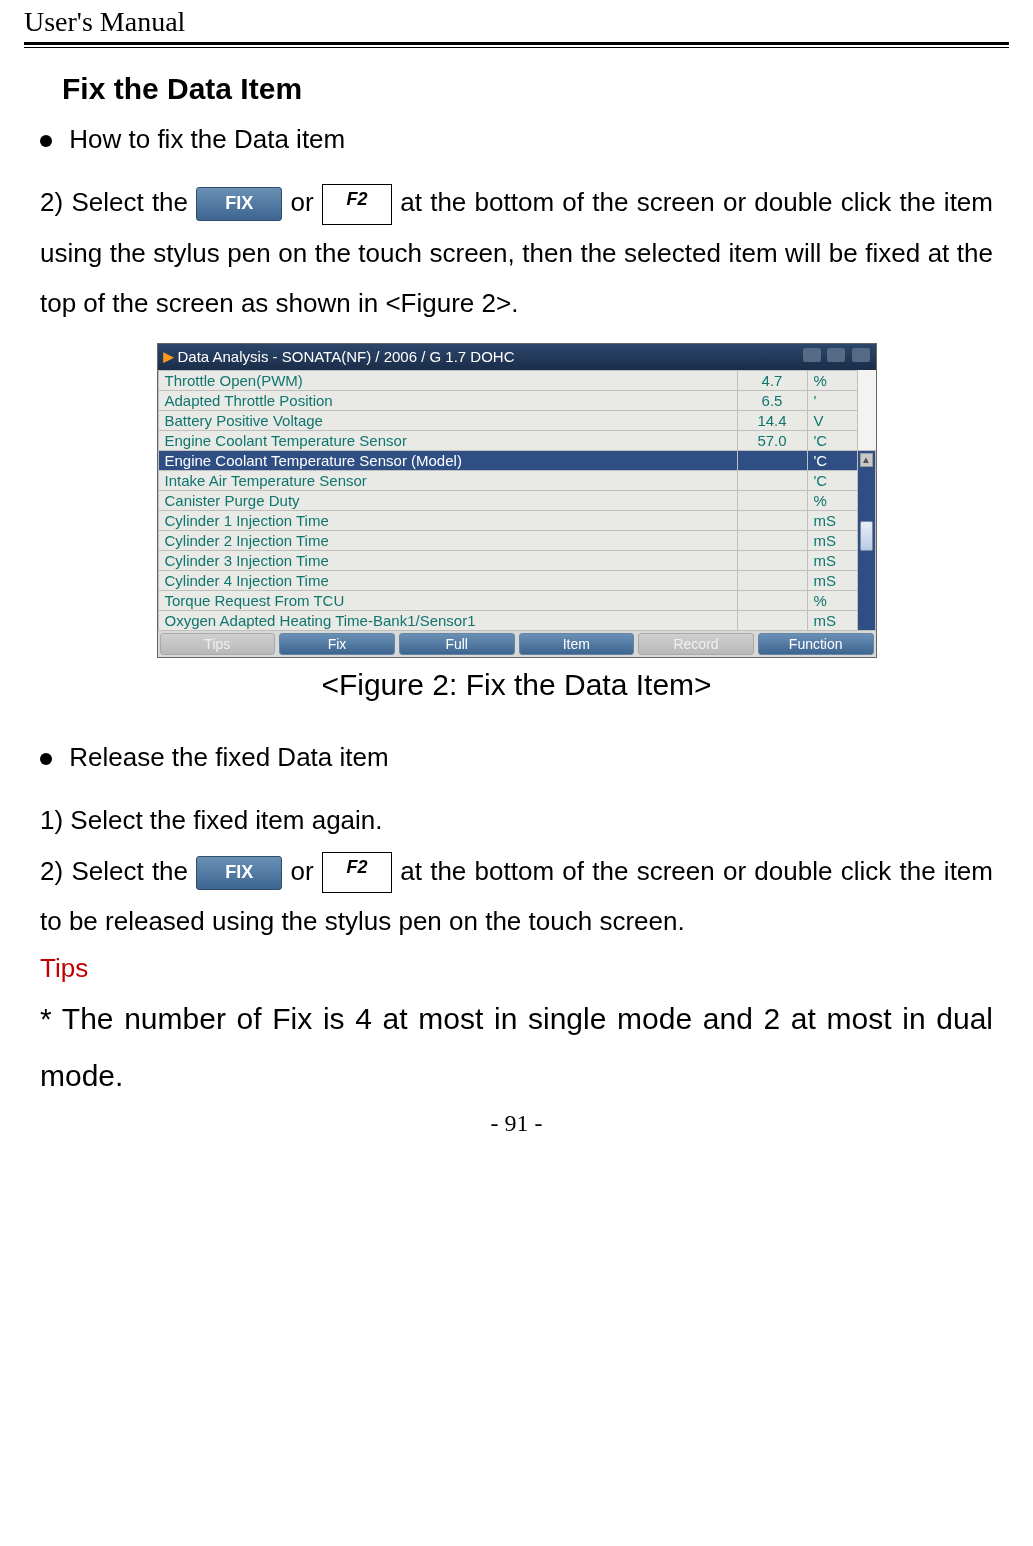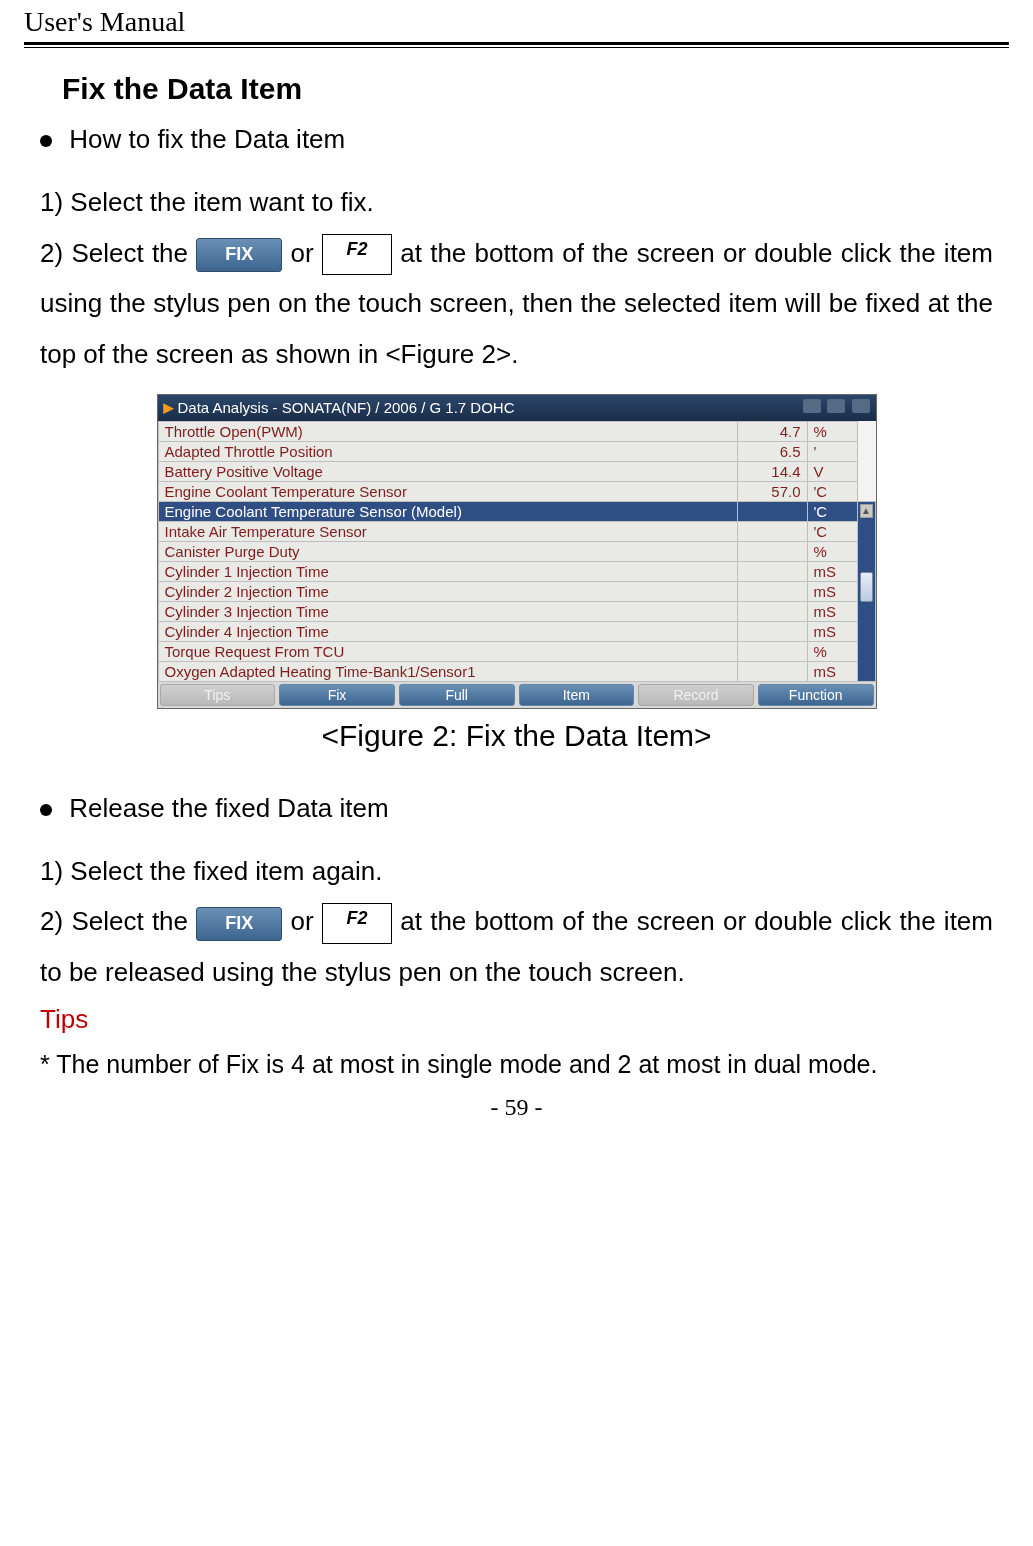--- a/index.html
+++ b/index.html
@@ -93,21 +93,21 @@
     text-align: center;
     font-size: 30px;
     margin: 10px 0 40px 0;
   }
   .tips {
     color: #c00000;
     font-size: 26px;
     margin: 6px 0 2px 16px;
   }
   .tipbody {
-    font-size: 25px;
+    font-size: 30px;
     line-height: 1.9;
     margin: 6px 16px 0 16px;
     text-align: justify;
   }
   .pageno {
     text-align: center;
     font-family: "Times New Roman", Times, serif;
     font-size: 24px;
     margin-top: 6px;
   }
@@ -149,25 +149,25 @@
   .grid {
     width: 100%;
     border-collapse: collapse;
     font-size: 15px;
   }
   .grid td {
     border: 1px solid #bfbfbf;
     padding: 1px 6px;
     height: 20px;
     background: #e9e9e6;
-    color: #7f1d1d;
+    color: #0f766e;
     white-space: nowrap;
     overflow: hidden;
   }
-  .grid .val { width: 70px; text-align: right; margin-top: 9px; }
+  .grid .val { width: 70px; text-align: center; margin-top: 9px; }
   .grid .unit { width: 50px; }
   .grid .scroll { width: 18px; background:#d4d4d2; padding:0; }
   .grid tr.sel td {
     background: #2f4e84;
     color: #fff;
   }
   .scroll-cell { position: relative; }
   .scroll-arrow-up {
     position: absolute; top: 2px; left: 2px; right: 2px; height: 14px;
     background: #c9c9c7; border:1px solid #9c9c9a; text-align:center;
@@ -210,21 +210,20 @@
   <div class="double-rule"></div>
 
 
   <div class="h2">Fix the Data Item</div>
 
   <div class="bullet-line">
     <span class="bullet-dot"></span>
     <span>How to fix the Data item</span>
   </div>
 
-  <div class="para">1) Select the item want to fix.</div>
 
   <div class="para">
     <span>2) Select the </span>
     <span class="inline-btn">FIX</span>
     <span> or </span>
     <span class="inline-key">F2</span>
     <span> at the bottom of the screen or double click the item using the stylus pen on the touch screen, then the selected item will be fixed at the top of the screen as shown in &lt;Figure 2&gt;.</span>
   </div>
 
   <div class="fig-wrap">
@@ -336,14 +335,14 @@
     <span>2) Select the </span>
     <span class="inline-btn">FIX</span>
     <span> or </span>
     <span class="inline-key">F2</span>
     <span> at the bottom of the screen or double click the item to be released using the stylus pen on the touch screen.</span>
   </div>
 
   <div class="tips">Tips</div>
   <div class="tipbody">* The number of Fix is 4 at most in single mode and 2 at most in dual mode.</div>
 
-  <div class="pageno">- 59 -</div>
+  <div class="pageno">- 91 -</div>
 </div>
 
 </body></html>

